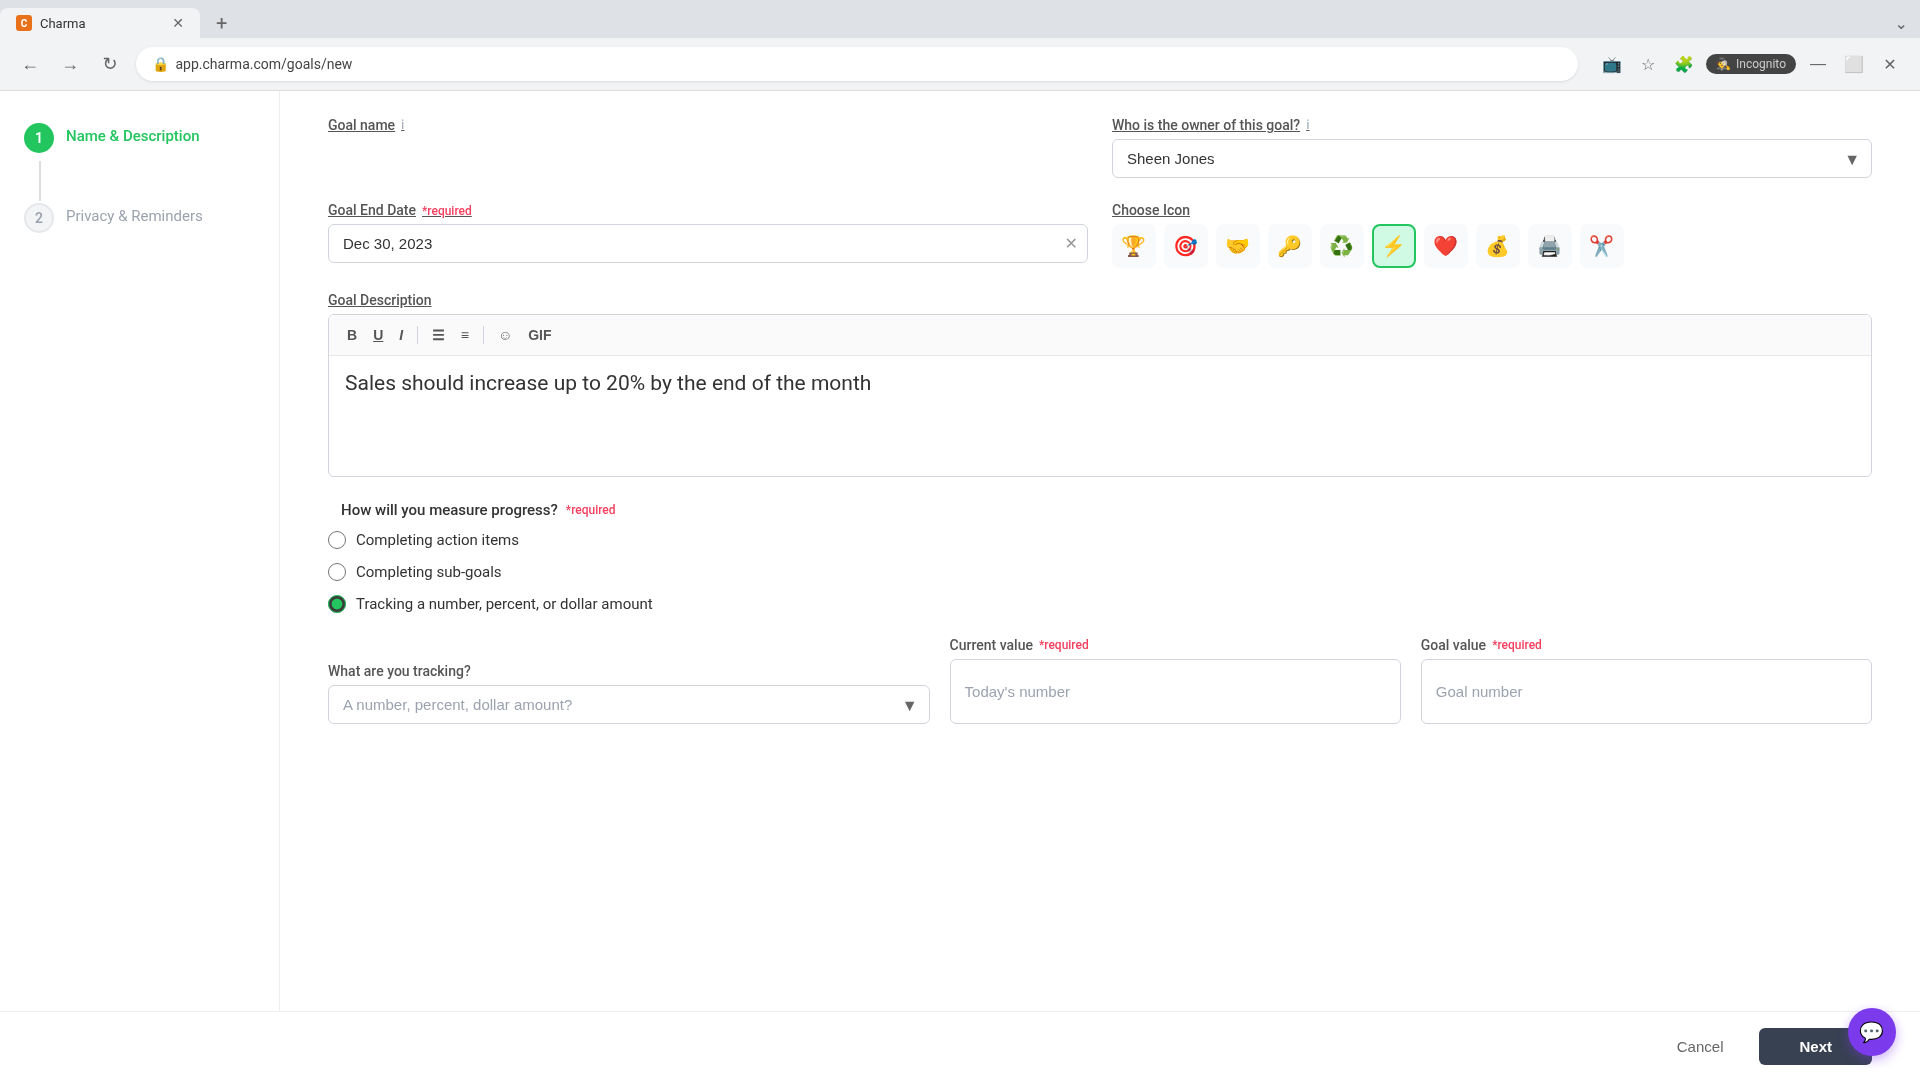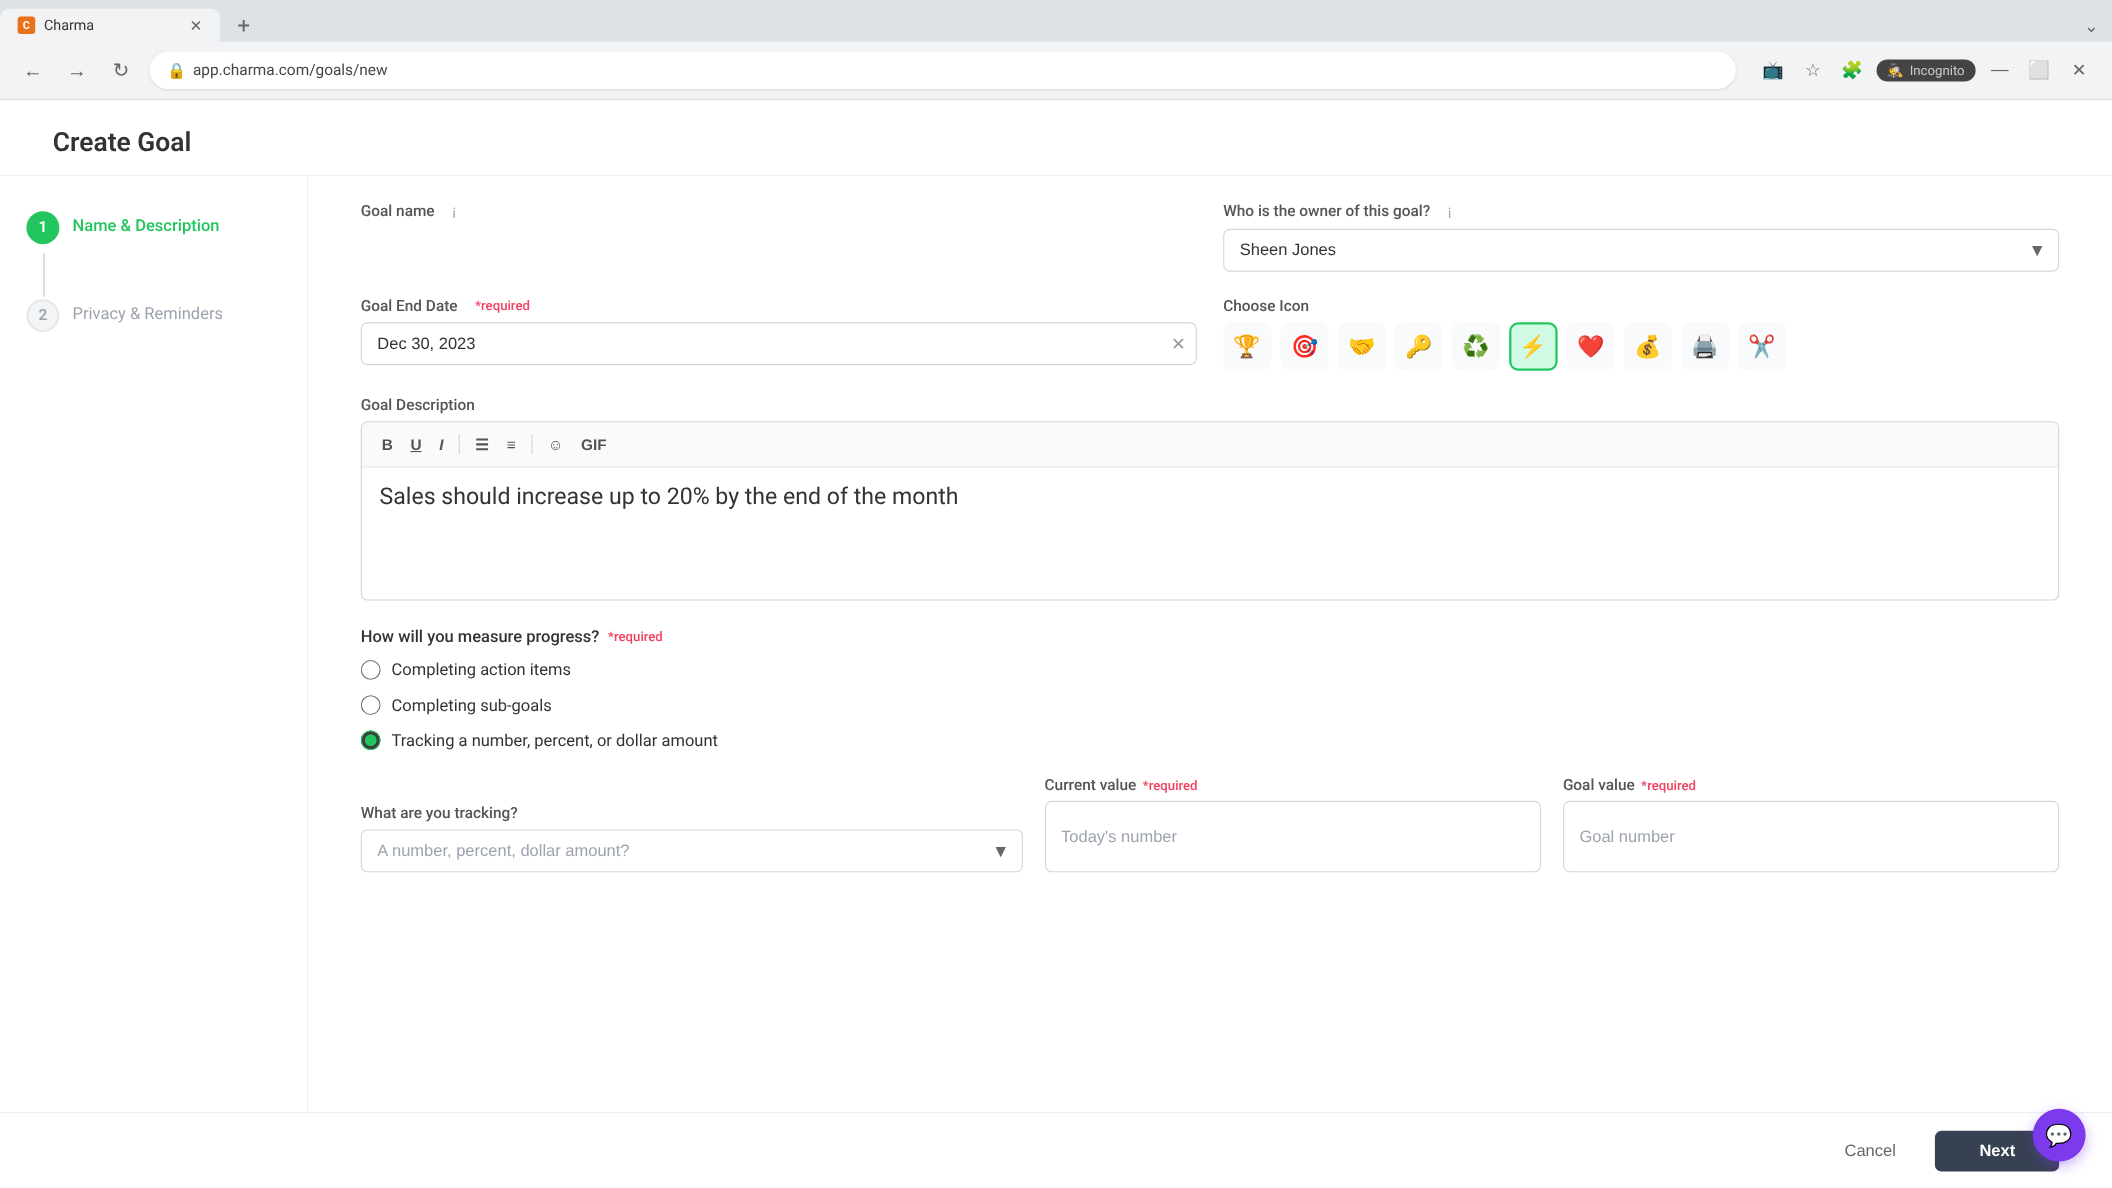--- a/index.html
+++ b/index.html
@@ -35,21 +35,21 @@
     .step-label { font-size: 15px; padding-top: 4px; }
     .step-label.active { color: #22c55e; font-weight: 500; }
     .step-label.inactive { color: #9ca3af; }
 
     
     .main-content { flex: 1; padding: 24px 48px; overflow-y: auto; }
 
     
     .form-row { display: flex; gap: 24px; margin-bottom: 24px; }
     .form-group { display: flex; flex-direction: column; gap: 6px; flex: 1; }
-    .form-label { font-size: 14px; color: #555; font-weight: 500; display: flex; align-items: flex-start; gap: 16px; }
+    .form-label { font-size: 14px; color: #555; font-weight: 500; display: flex; align-items: flex-end; gap: 6px; text-decoration: underline; }
     .form-input { border: 1px solid #d1d5db; border-radius: 6px; padding: 10px 14px; font-size: 15px; color: #333; background: white; outline: none; }
     .form-input-with-clear { position: relative; display: flex; align-items: center; }
     .form-input-with-clear input { flex: 1; border: 1px solid #d1d5db; border-radius: 6px; padding: 10px 36px 10px 14px; font-size: 15px; color: #333; outline: none; width: 100%; }
     .clear-btn { position: absolute; right: 10px; color: #999; cursor: pointer; font-size: 16px; }
     .select-wrapper { position: relative; }
     .select-wrapper select { width: 100%; appearance: none; border: 1px solid #d1d5db; border-radius: 6px; padding: 10px 36px 10px 14px; font-size: 15px; color: #333; background: white; cursor: pointer; outline: none; }
     .select-arrow { position: absolute; right: 12px; top: 50%; transform: translateY(-50%); color: #666; pointer-events: none; }
 
     
     .icon-chooser { display: flex; align-items: center; gap: 8px; }
@@ -57,21 +57,21 @@
     .icon-choice.selected { background: #d1fae5; border-color: #22c55e; color: #22c55e; }
 
     
     .editor-container { border: 1px solid #d1d5db; border-radius: 6px; overflow: hidden; }
     .editor-toolbar { display: flex; align-items: center; gap: 4px; padding: 8px 12px; border-bottom: 1px solid #e5e7eb; background: #fafafa; }
     .editor-btn { background: none; border: none; cursor: pointer; color: #555; font-size: 14px; padding: 4px 6px; border-radius: 4px; font-weight: 600; }
     .editor-divider { width: 1px; height: 18px; background: #d1d5db; margin: 0 4px; }
     .editor-content { padding: 12px 16px; font-size: 21px; color: #333; min-height: 120px; line-height: 1.5; }
 
     
-    .section-label { font-size: 15px; color: #333; font-weight: 500; margin-bottom: 12px; display: flex; align-items: center; gap: 8px; }
+    .section-label { font-size: 15px; color: #333; font-weight: 500; margin-bottom: 12px; display: flex; align-items: center; gap: 8px; margin-left: 13px; }
     .radio-group { display: flex; flex-direction: column; gap: 14px; margin-bottom: 24px; }
     .radio-item { display: flex; align-items: center; gap: 10px; }
     .radio-item input[type="radio"] { width: 18px; height: 18px; accent-color: #22c55e; cursor: pointer; }
     .radio-item label { font-size: 15px; color: #333; cursor: pointer; }
 
     
     .tracking-row { display: flex; gap: 20px; align-items: flex-end; margin-bottom: 24px; }
     .tracking-group { display: flex; flex-direction: column; gap: 6px; }
     .tracking-group.wide { flex: 2; }
     .tracking-group.medium { flex: 1.5; }
@@ -123,23 +123,20 @@
         <span>Incognito</span>
       </div>
       <button class="browser-icon-btn">—</button>
       <button class="browser-icon-btn">⬜</button>
       <button class="browser-icon-btn">✕</button>
     </div>
   </div>
 </div>
 
 <div class="page">
-  <div class="page-header">
-    <h1 class="page-title">Create Goal</h1>
-  </div>
 
   <div class="page-content">
 
     <div class="sidebar">
       <div class="sidebar-step">
         <div>
           <div class="step-circle active">1</div>
         </div>
         <div class="step-label active">Name &amp; Description</div>
       </div>

